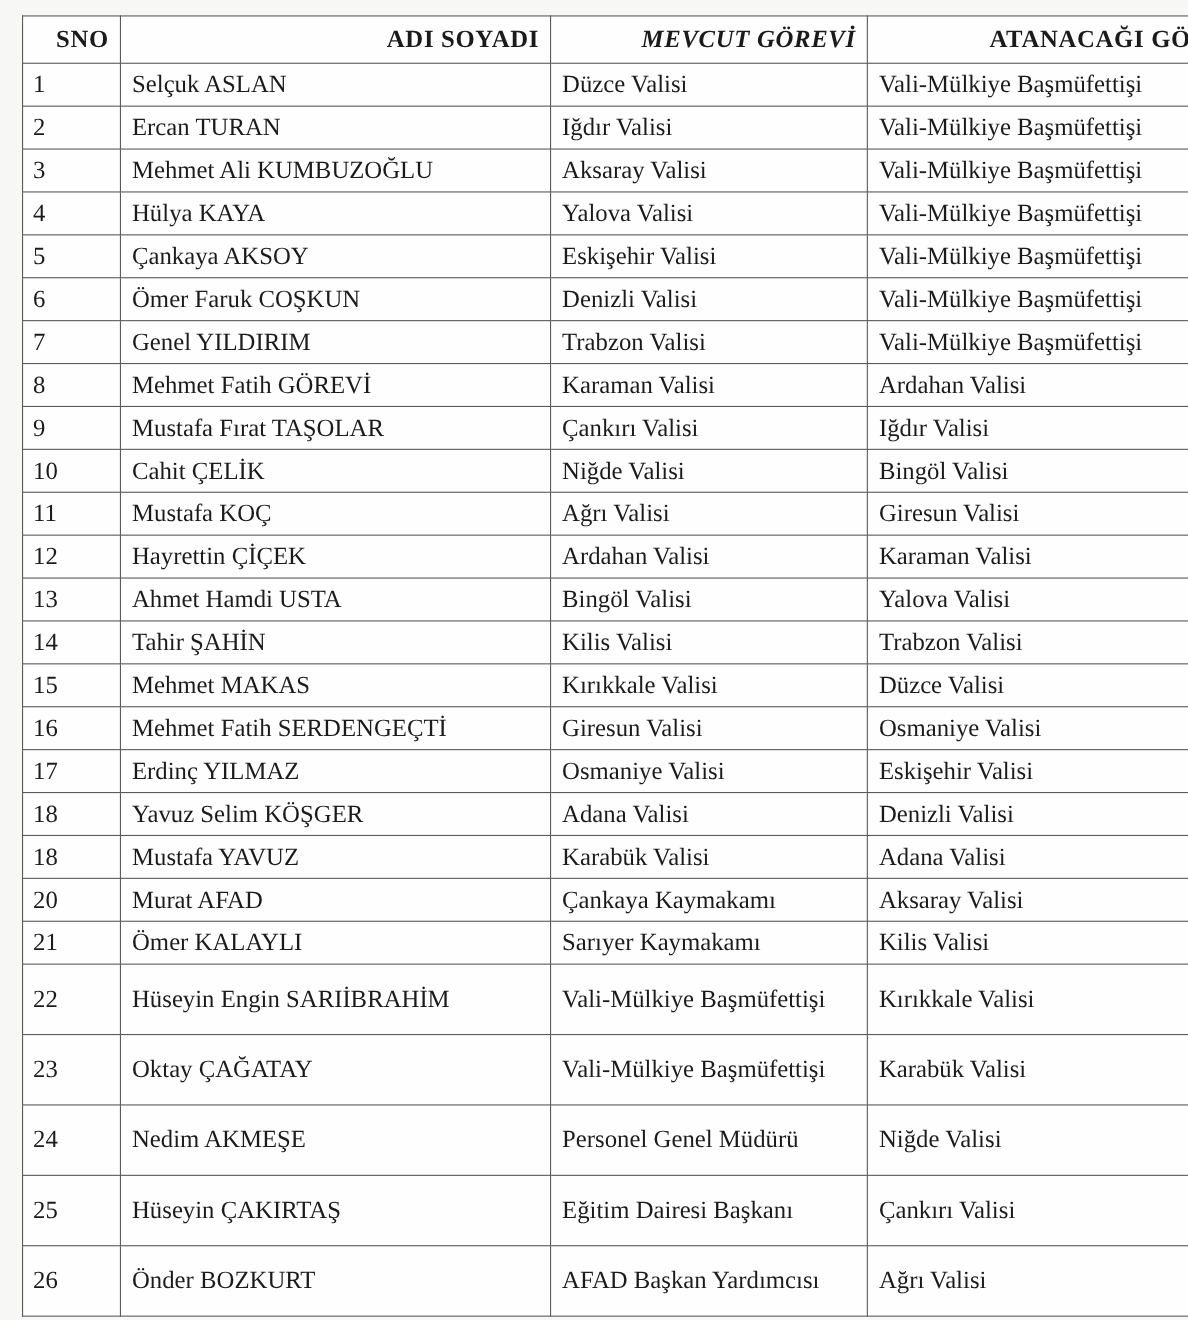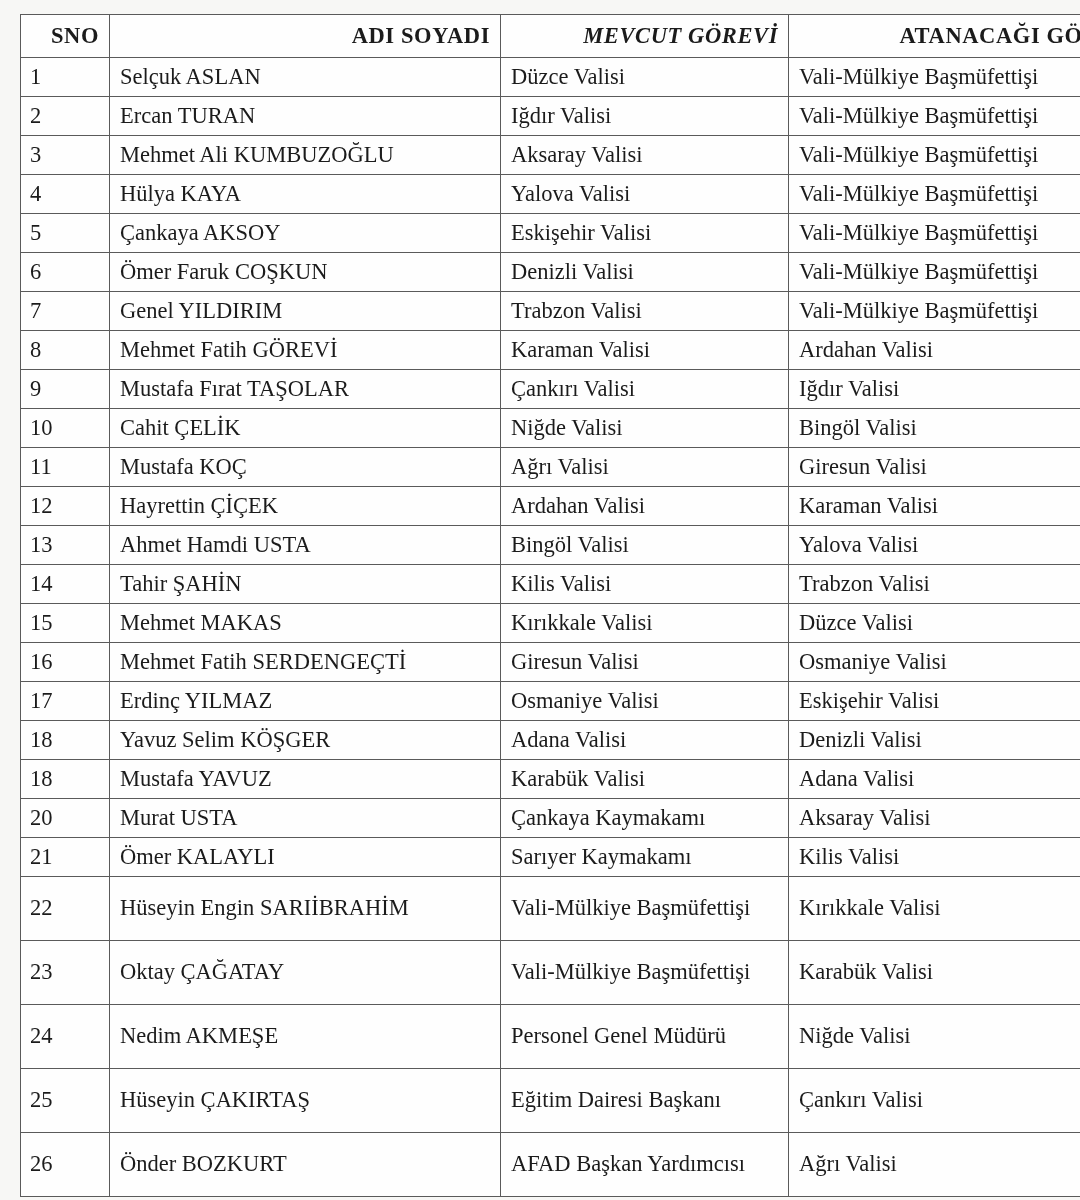--- a/index.html
+++ b/index.html
@@ -201,21 +201,21 @@
           <td class="cell-nowrap">Denizli Valisi</td>
         </tr>
         <tr class="row-normal">
           <td class="cell-sno cell-nowrap">18</td>
           <td class="cell-nowrap">Mustafa YAVUZ</td>
           <td class="cell-nowrap">Karabük Valisi</td>
           <td class="cell-nowrap">Adana Valisi</td>
         </tr>
         <tr class="row-normal">
           <td class="cell-sno cell-nowrap">20</td>
-          <td class="cell-nowrap">Murat USTA</td>
+          <td class="cell-nowrap">Murat AFAD</td>
           <td class="cell-nowrap">Çankaya Kaymakamı</td>
           <td class="cell-nowrap">Aksaray Valisi</td>
         </tr>
         <tr class="row-normal">
           <td class="cell-sno cell-nowrap">21</td>
           <td class="cell-nowrap">Ömer KALAYLI</td>
           <td class="cell-nowrap">Sarıyer Kaymakamı</td>
           <td class="cell-nowrap">Kilis Valisi</td>
         </tr>
         <tr class="row-tall">

